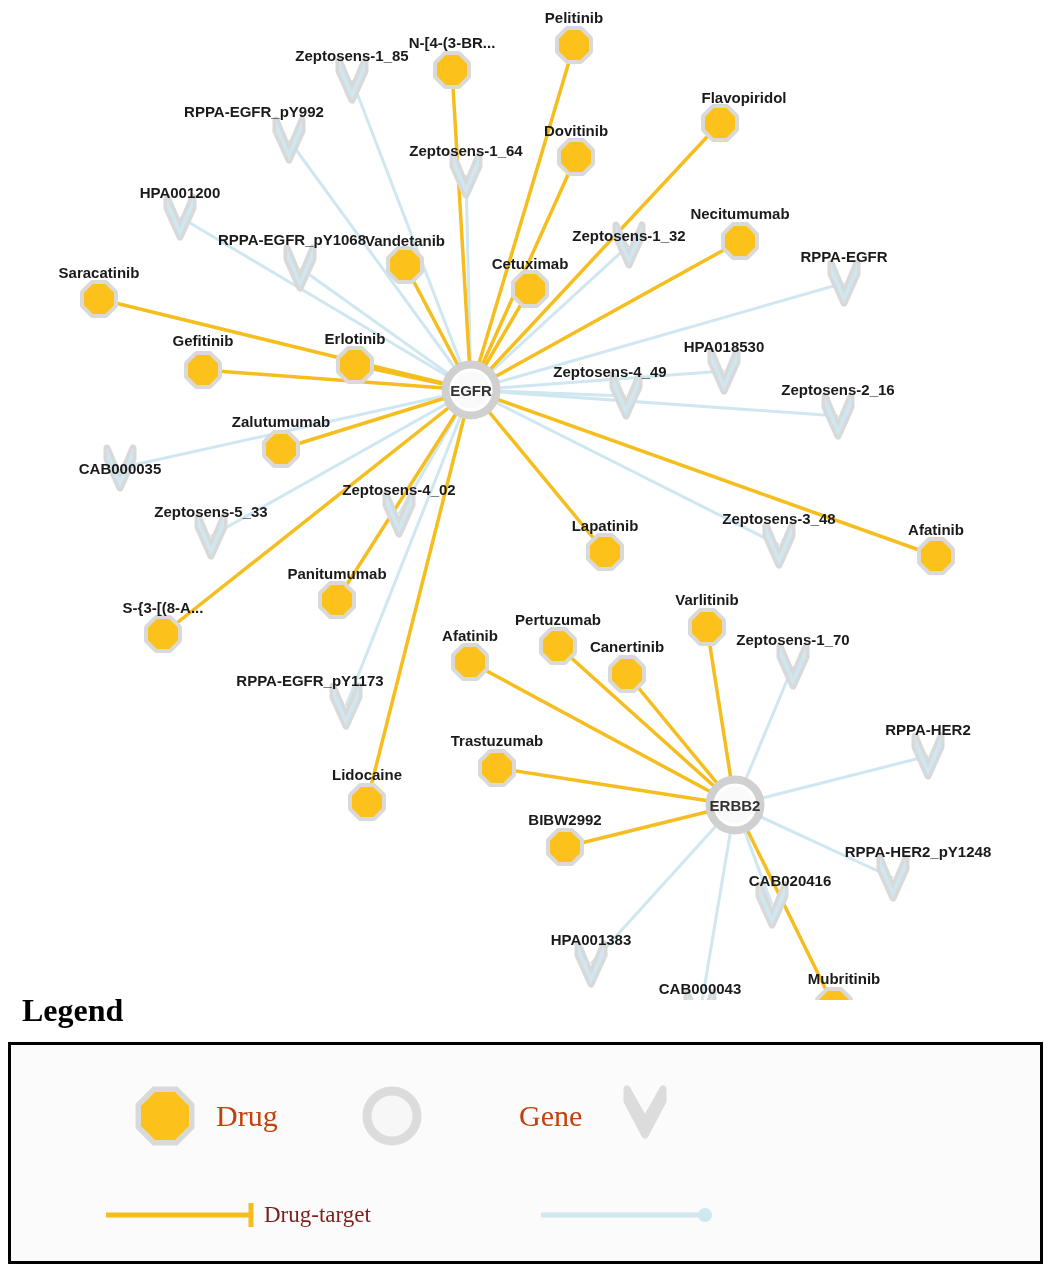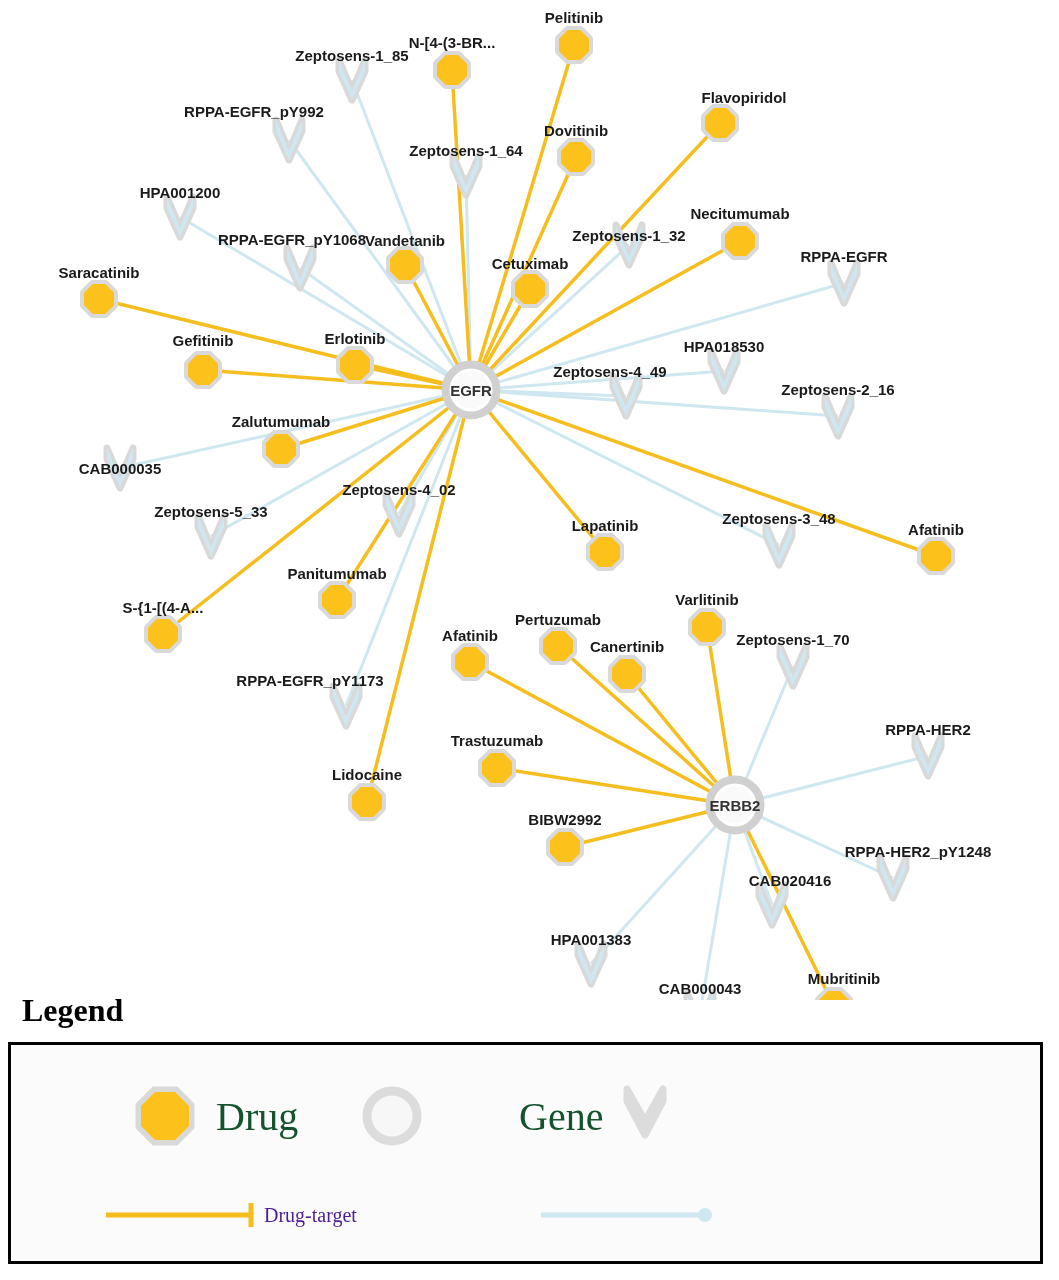--- a/index.html
+++ b/index.html
@@ -41,30 +41,30 @@
     position:absolute;
     left:8px;top:1042px;
     width:1035px;height:222px;
     border:3px solid #000;
     background:#fbfbfb;
     box-sizing:border-box;
   }
   .legend-text{
     position:absolute;
     font-family:"Liberation Serif", serif;
-    font-size:40px;
-    color:#14532d;
+    font-size:30px;
+    color:#c2410c;
     white-space:nowrap;
     transform:translateY(-50%);
   }
   .legend-text-sm{
     position:absolute;
     font-family:"Liberation Serif", serif;
-    font-size:20px;
-    color:#4c1d95;
+    font-size:23px;
+    color:#7f1d1d;
     white-space:nowrap;
     transform:translateY(-50%);
   }
 </style>
 </head>
 <body>
 
 <div id="network">
   <svg id="net-svg" width="1059" height="1000">
       <g>
@@ -327,21 +327,21 @@
       <div class="node-label" style="left: 744px; top: 97px;">Flavopiridol</div>
       <div class="node-label" style="left: 576px; top: 130px;">Dovitinib</div>
       <div class="node-label" style="left: 740px; top: 213px;">Necitumumab</div>
       <div class="node-label" style="left: 405px; top: 240px;">Vandetanib</div>
       <div class="node-label" style="left: 530px; top: 263px;">Cetuximab</div>
       <div class="node-label" style="left: 99px; top: 272px;">Saracatinib</div>
       <div class="node-label" style="left: 203px; top: 340px;">Gefitinib</div>
       <div class="node-label" style="left: 355px; top: 338px;">Erlotinib</div>
       <div class="node-label" style="left: 281px; top: 421px;">Zalutumumab</div>
       <div class="node-label" style="left: 337px; top: 573px;">Panitumumab</div>
-      <div class="node-label" style="left: 163px; top: 607px;">S-{1-[(4-A...</div>
+      <div class="node-label" style="left: 163px; top: 607px;">S-{3-[(8-A...</div>
       <div class="node-label" style="left: 367px; top: 774px;">Lidocaine</div>
       <div class="node-label" style="left: 605px; top: 525px;">Lapatinib</div>
       <div class="node-label" style="left: 936px; top: 529px;">Afatinib</div>
       <div class="node-label" style="left: 707px; top: 599px;">Varlitinib</div>
       <div class="node-label" style="left: 558px; top: 619px;">Pertuzumab</div>
       <div class="node-label" style="left: 470px; top: 635px;">Afatinib</div>
       <div class="node-label" style="left: 627px; top: 646px;">Canertinib</div>
       <div class="node-label" style="left: 497px; top: 740px;">Trastuzumab</div>
       <div class="node-label" style="left: 565px; top: 819px;">BIBW2992</div>
       <div class="node-label" style="left: 834px; top: 978px; padding-left: 20px;">Mubritinib</div>

